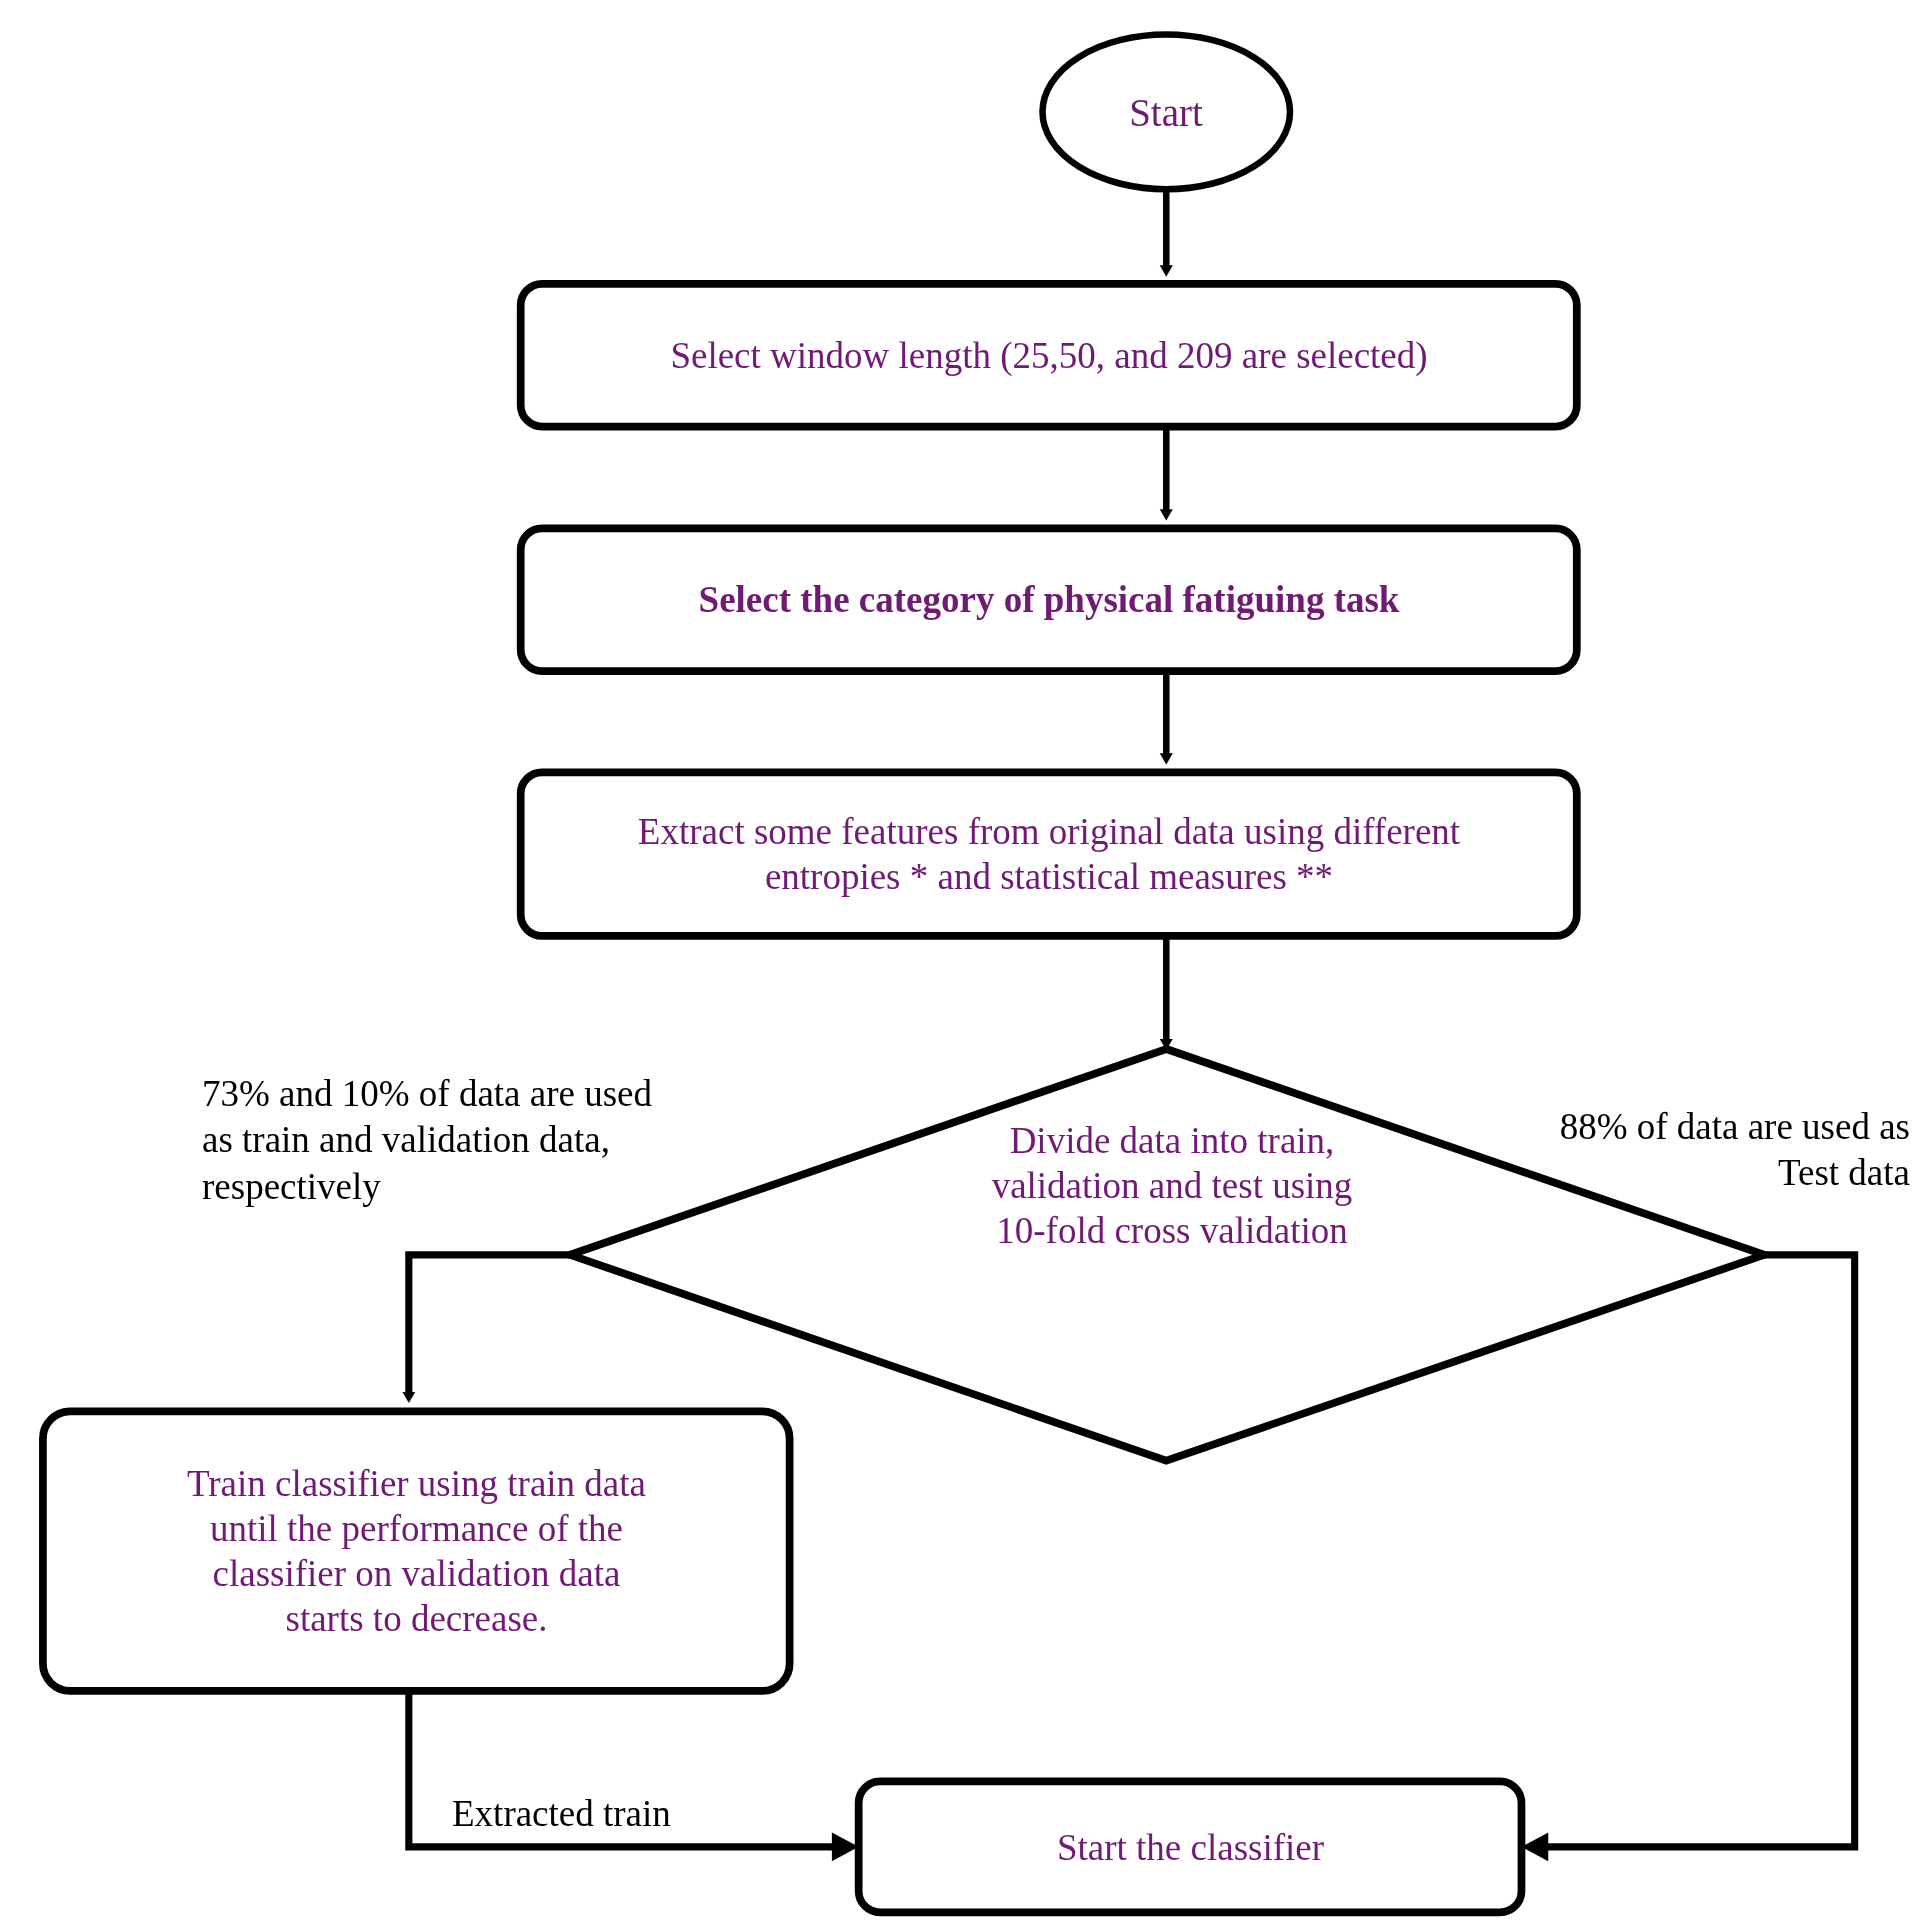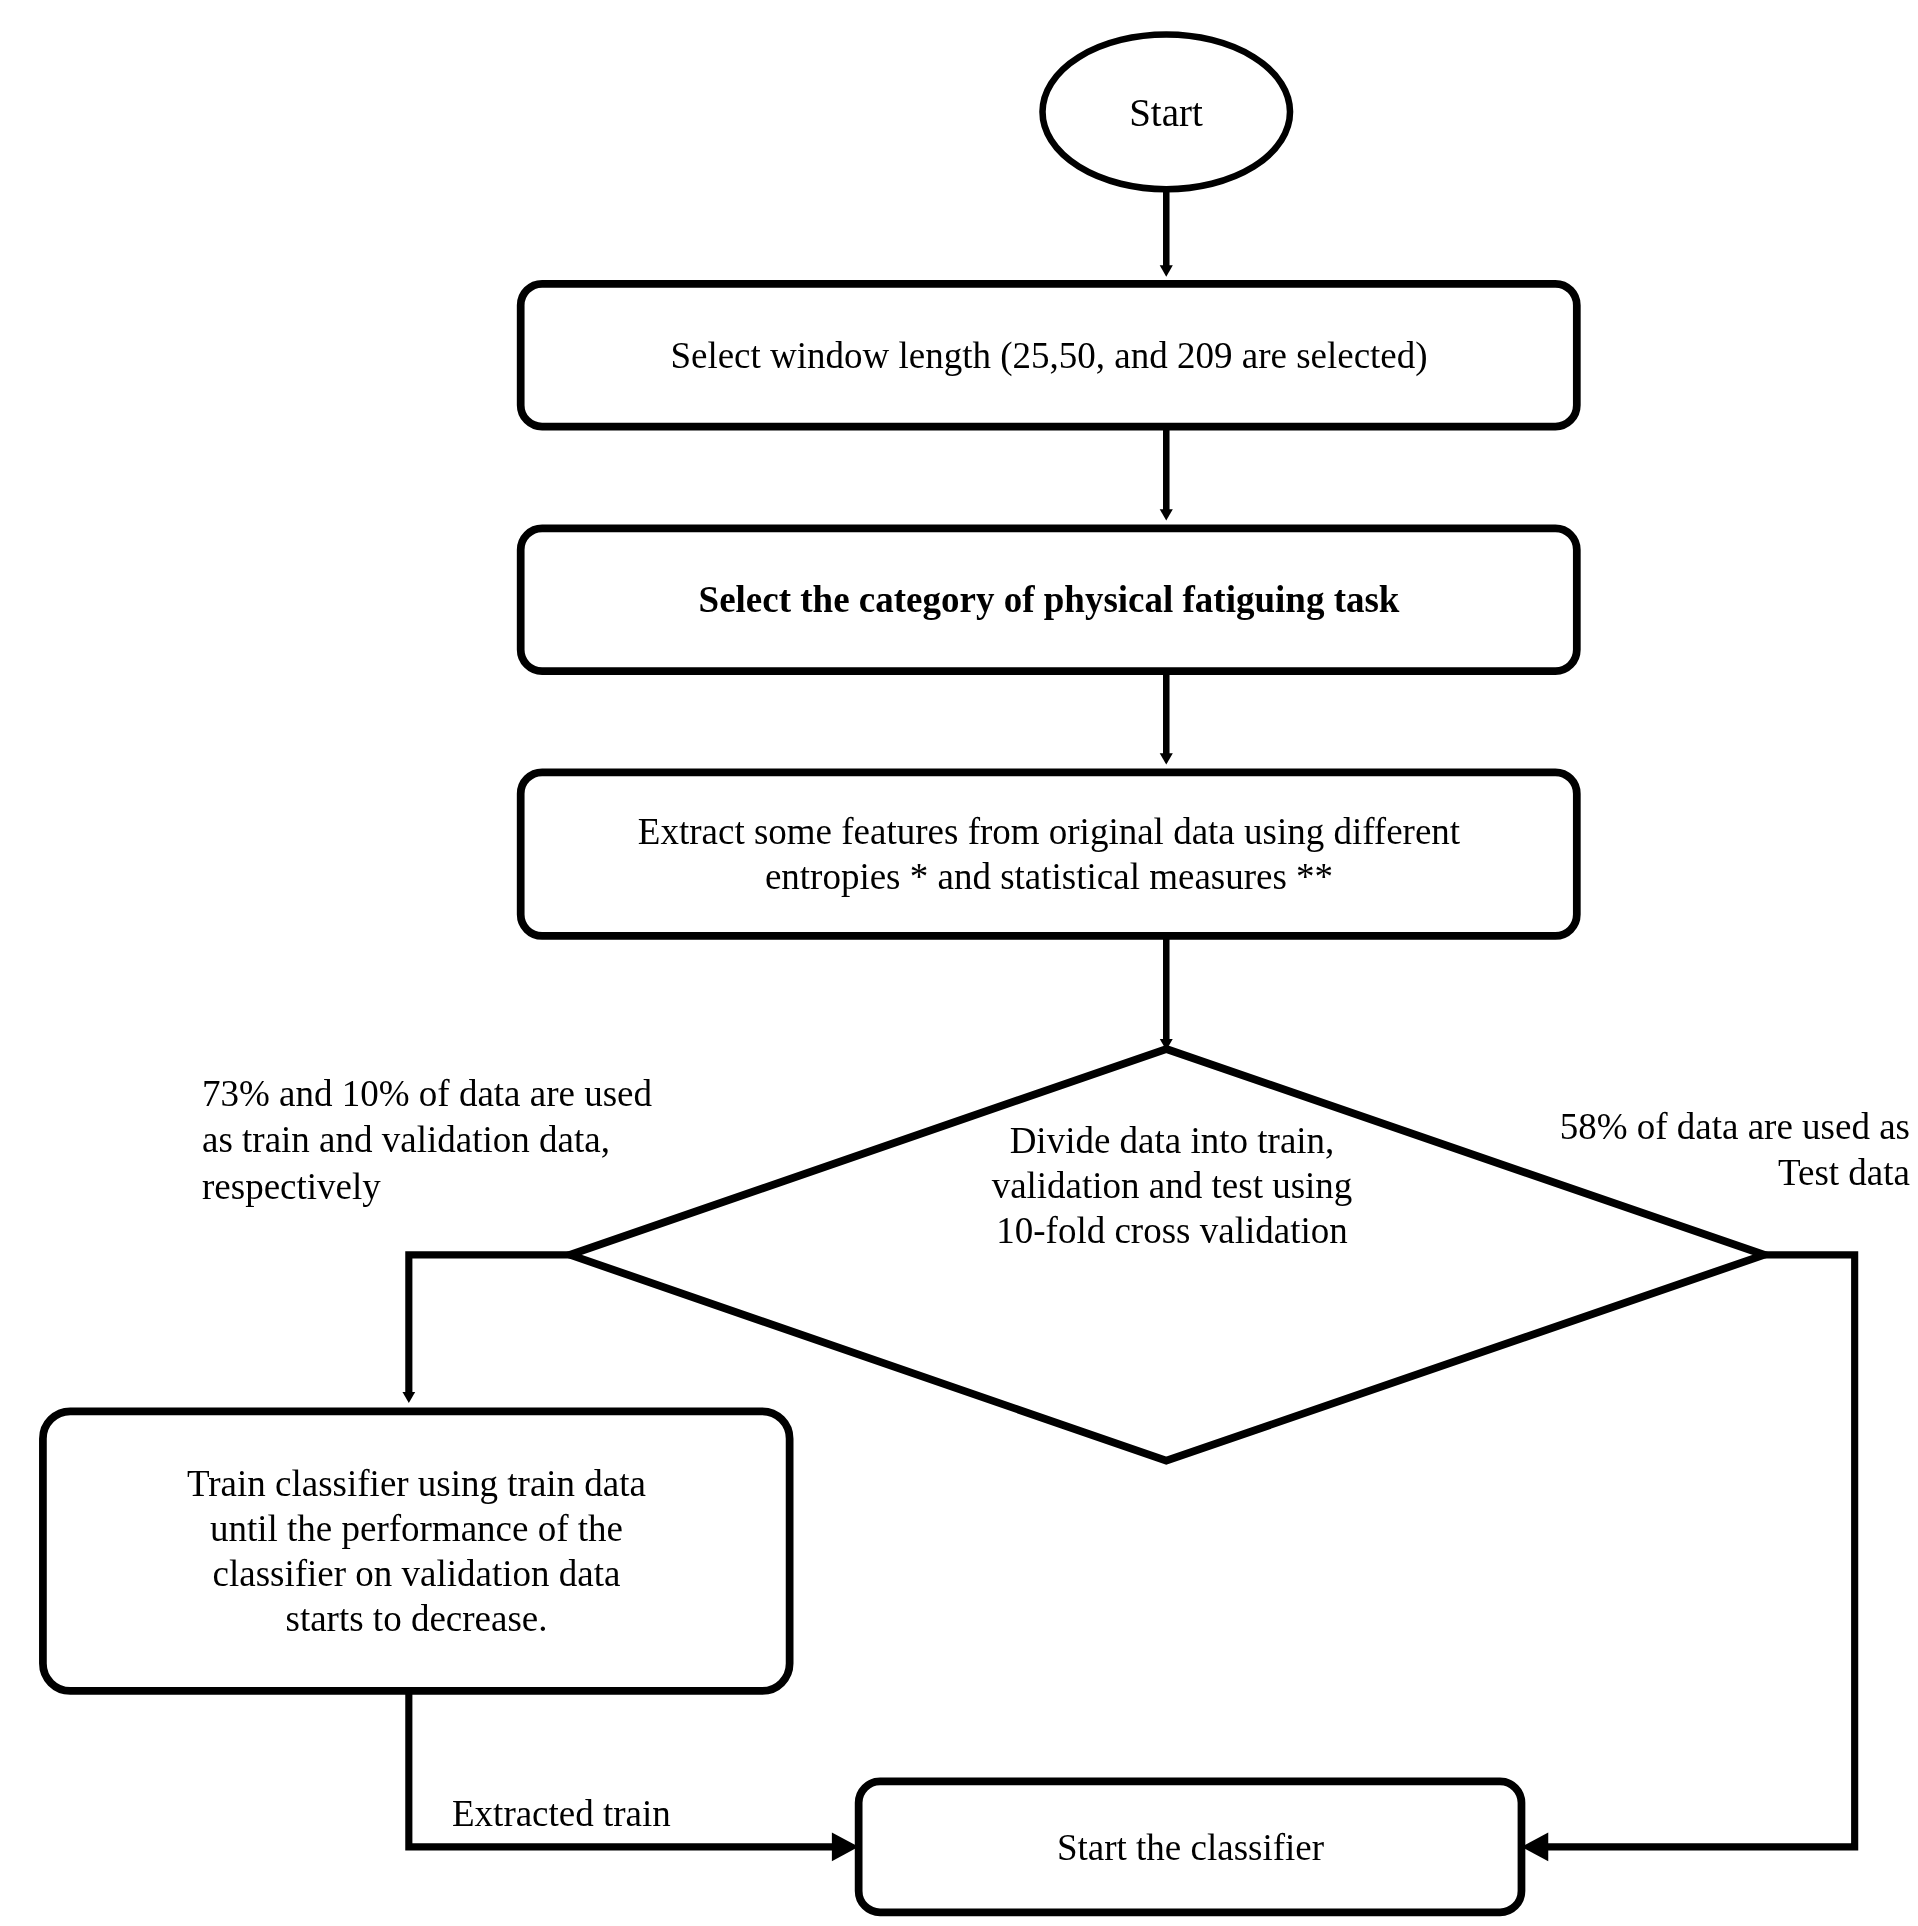--- a/index.html
+++ b/index.html
@@ -13,21 +13,21 @@
   }
   #svg-layer{position:absolute;left:0;top:0;width:1919px;height:1926px;}
   .node-text{
     position:absolute;
     display:flex;
     align-items:center;
     justify-content:center;
     text-align:center;
     font-size:37px;
     line-height:1.22;
-    color:#000000;
+    color:#701a75;
     white-space:pre-line;
     pointer-events:none;
   }
   .annot{
     position:absolute;
     font-size:37px;
     line-height:1.25;
     color:#000;
     white-space:pre-line;
   }
@@ -102,21 +102,21 @@
 until the performance of the
 classifier on validation data
 starts to decrease.</div>
 
   <div class="node-text" style="left:871px;top:1782px;width:639px;height:131px;">Start the classifier</div>
 
   <div class="annot left" style="left:202px;top:1071px;width:643px;">73% and 10% of data are used
 as train and validation data,
 respectively</div>
 
-  <div class="annot right" style="left:1440px;top:1104px;width:470px;">58% of data are used as
+  <div class="annot right" style="left:1440px;top:1104px;width:470px;">88% of data are used as
 Test data</div>
 
   <div class="edge-label" style="left:452px;top:1792px;">Extracted train</div>
 
   <div class="hit" style="left:1042px;top:35px;width:248px;height:155px;"></div>
   <div class="hit" style="left:521px;top:284px;width:1056px;height:143px;"></div>
   <div class="hit" style="left:521px;top:528px;width:1056px;height:143px;"></div>
   <div class="hit" style="left:521px;top:772px;width:1056px;height:164px;"></div>
   <div class="hit" style="left:570px;top:1049px;width:1194px;height:412px;"></div>
   <div class="hit" style="left:43px;top:1411px;width:747px;height:280px;"></div>

